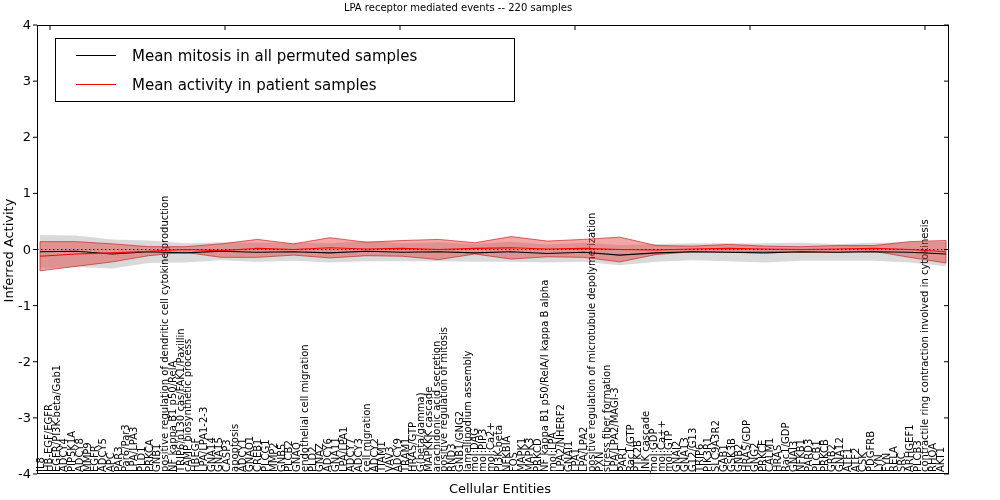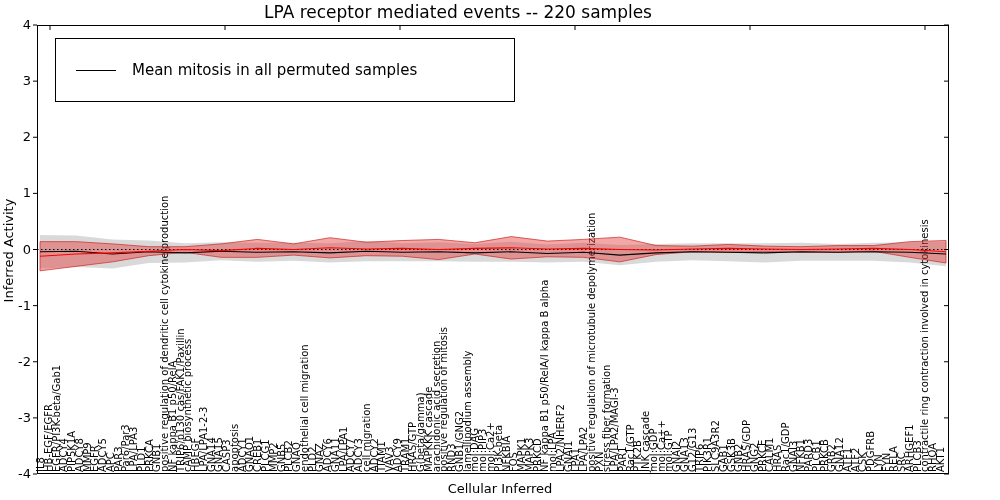--- a/index.html
+++ b/index.html
@@ -1,19 +1,19 @@
 <!DOCTYPE html>
 <html><head>
 <meta charset="utf-8">
 <style>
   html,body{margin:0;padding:0;background:#ffffff;}
   .figure{position:relative;width:1000px;height:500px;background:#ffffff;
           font-family:"DejaVu Sans","Liberation Sans",sans-serif;overflow:hidden;}
   .title{position:absolute;top:2px;left:0;width:916px;text-align:center;
-         font-size:17px;color:#000;}
+         font-size:10px;color:#000;}
   .plot{position:absolute;left:37px;top:25px;width:912px;height:449px;
         border:1px solid #000;box-sizing:border-box;background:#fff;}
   .ylabel{position:absolute;left:-62px;top:243px;width:140px;text-align:center;
           font-size:13px;color:#000;transform:rotate(-90deg);}
   .xlabel{position:absolute;left:0;top:481px;width:1000px;text-align:center;
           font-size:13px;color:#000;}
   .ytick-label{position:absolute;width:26px;text-align:right;font-size:13px;color:#000;}
   .xcat{position:absolute;font-size:10px;line-height:11px;color:#000;white-space:nowrap;
         transform:rotate(-90deg);transform-origin:0 0;}
   svg.overlay{position:absolute;left:0;top:0;z-index:3;}
@@ -179,33 +179,37 @@
       <line x1="944" y1="474" x2="949" y2="474" stroke="#000" stroke-width="1"></line>
       <line x1="50" y1="25" x2="50" y2="30" stroke="#000" stroke-width="1"></line>
       <line x1="225" y1="25" x2="225" y2="30" stroke="#000" stroke-width="1"></line>
       <line x1="400" y1="25" x2="400" y2="30" stroke="#000" stroke-width="1"></line>
       <line x1="575" y1="25" x2="575" y2="30" stroke="#000" stroke-width="1"></line>
       <line x1="750" y1="25" x2="750" y2="30" stroke="#000" stroke-width="1"></line>
       <line x1="925" y1="25" x2="925" y2="30" stroke="#000" stroke-width="1"></line>
     </svg>
 
   <div class="ylabel">Inferred Activity</div>
-  <div class="xlabel">Cellular Inferred</div>
+  <div class="xlabel">Cellular Entities</div>
 
   <div id="yticks">
       <div class="ytick-label" style="left: 5px; top: 17px;">4</div>
       <div class="ytick-label" style="left: 5px; top: 73.125px;">3</div>
       <div class="ytick-label" style="left: 5px; top: 129.25px;">2</div>
       <div class="ytick-label" style="left: 5px; top: 185.375px;">1</div>
       <div class="ytick-label" style="left: 5px; top: 241.5px;">0</div>
       <div class="ytick-label" style="left: 5px; top: 297.625px;">-1</div>
       <div class="ytick-label" style="left: 5px; top: 353.75px;">-2</div>
       <div class="ytick-label" style="left: 5px; top: 409.875px;">-3</div>
       <div class="ytick-label" style="left: 5px; top: 466px;">-4</div>
     </div>
 
   <div class="legend">
     <div class="legend-row">
       <span class="legend-line" style="border-top-color: rgb(0, 0, 0);"></span>
       <span class="legend-text">Mean mitosis in all permuted samples</span>
     </div>
+    <div class="legend-row">
+      <span class="legend-line" style="border-top-color: rgb(255, 0, 0);"></span>
+      <span class="legend-text">Mean activity in patient samples</span>
+    </div>
   </div>
 </div>
 
 </body></html>

